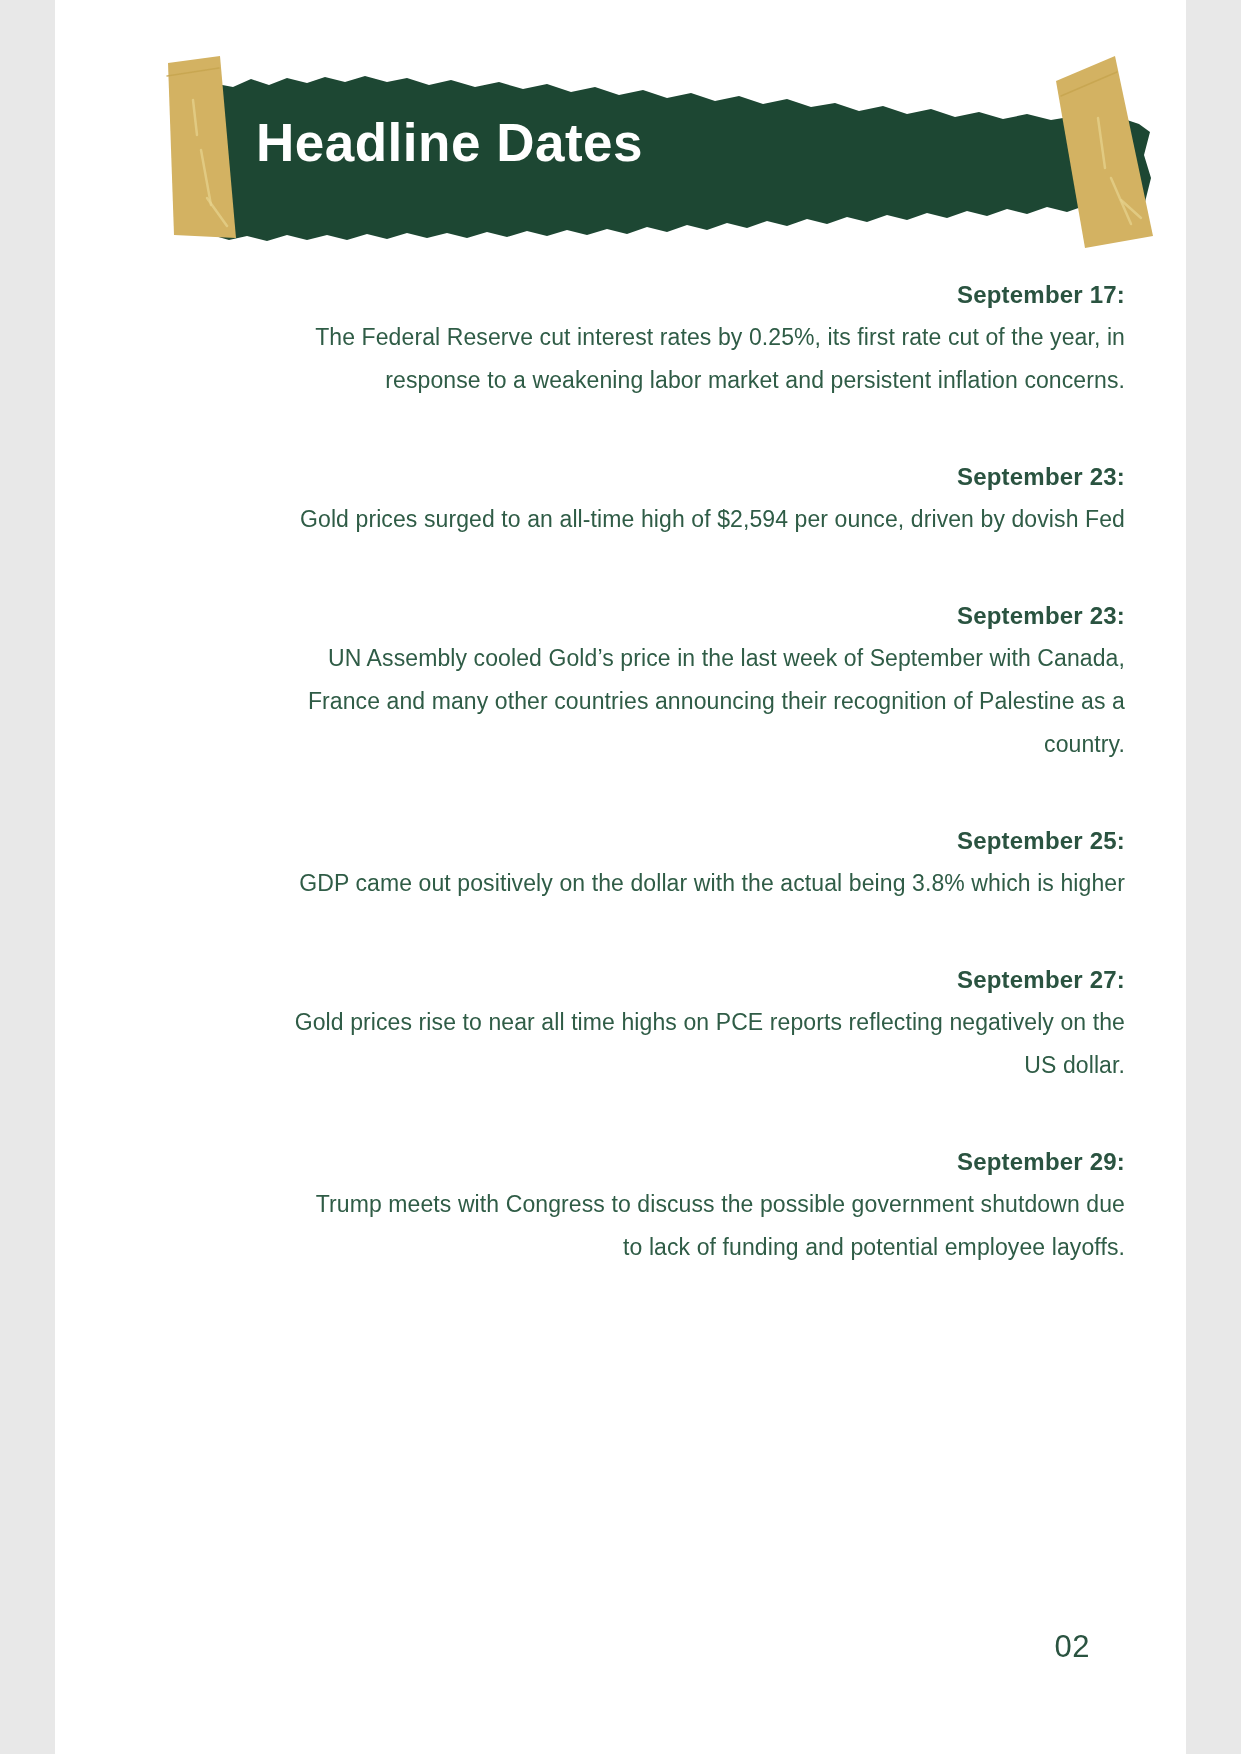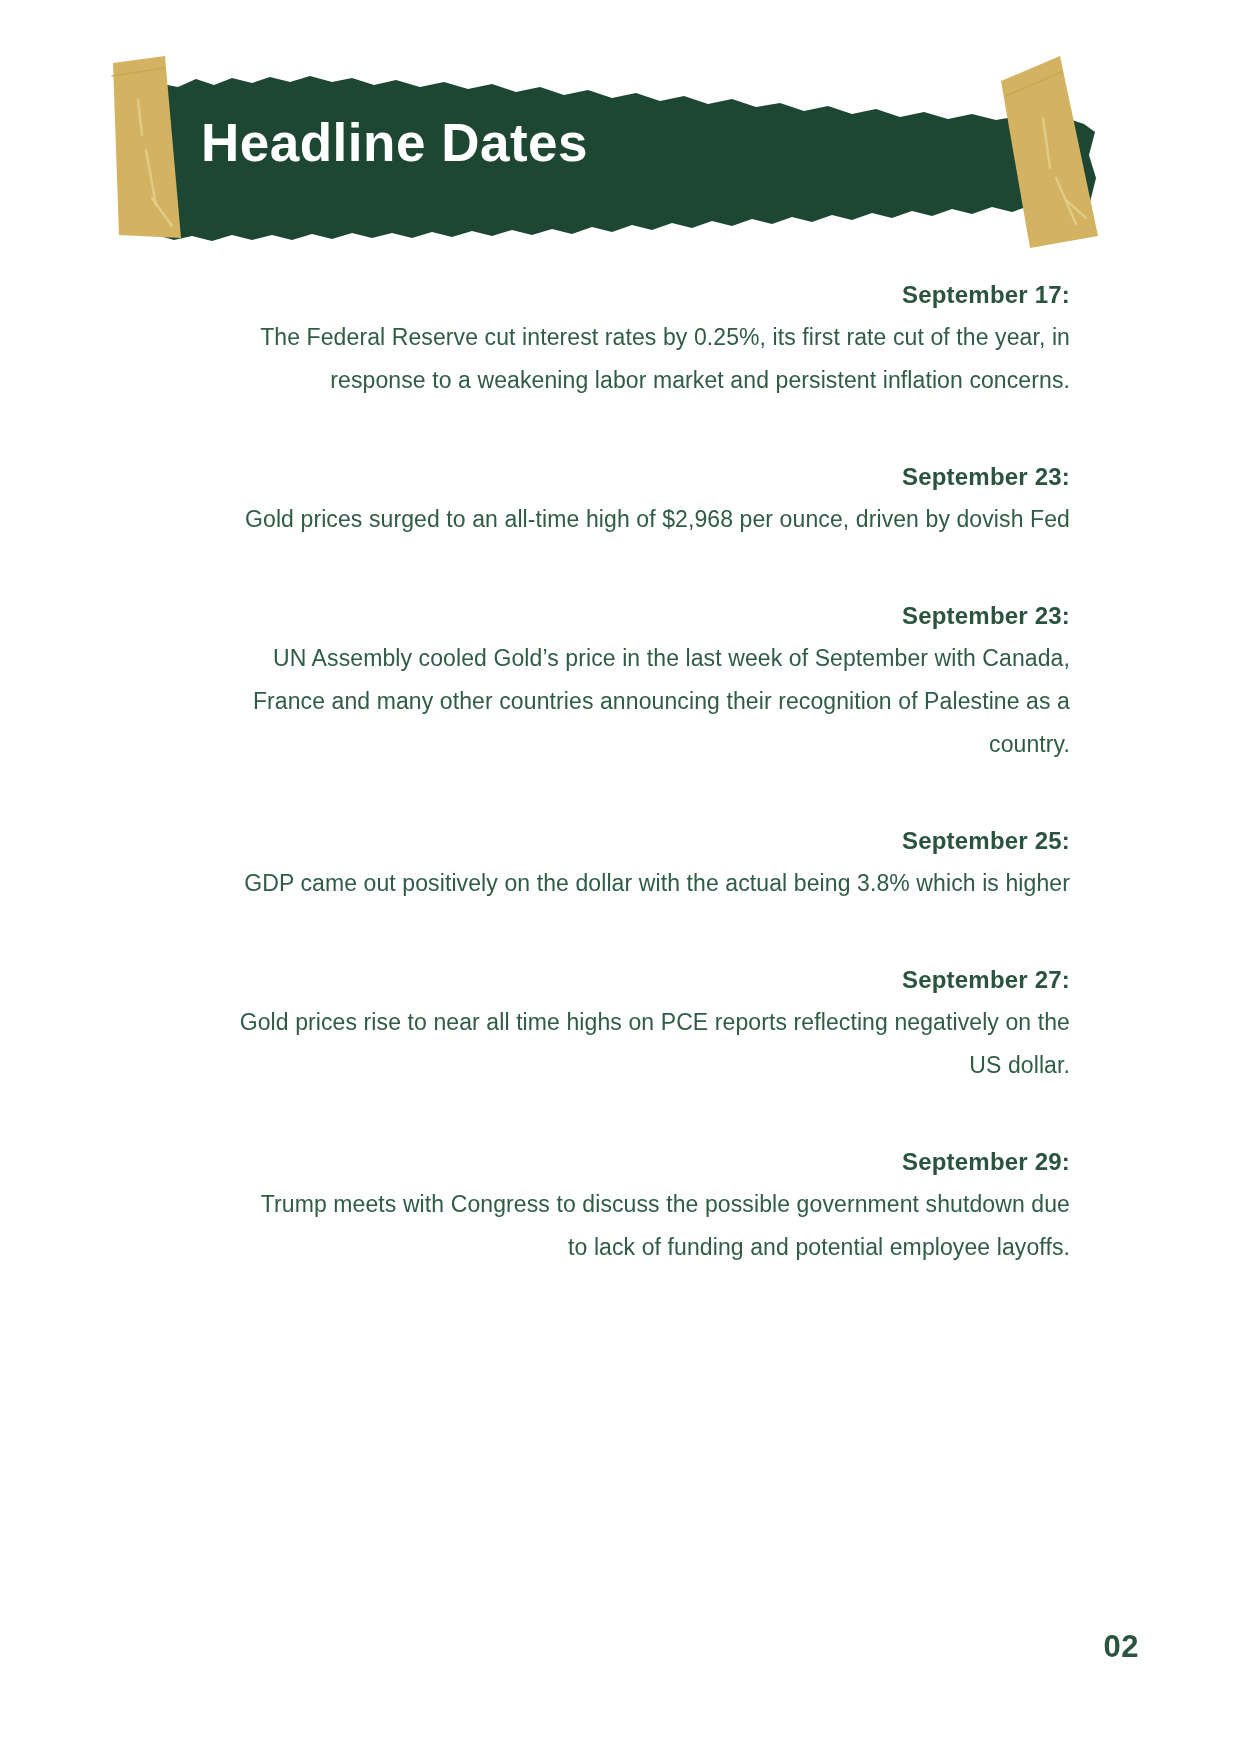--- a/index.html
+++ b/index.html
@@ -9,21 +9,21 @@
     --title-text:#ffffff;
     --tape-gold:#d3b262;
     --tape-gold-light:#e6d28c;
     --tape-gold-dark:#c6a44e;
     --page-bg:#ffffff;
   }
   *{margin:0;padding:0;box-sizing:border-box;}
   html,body{background:#e8e8e8;}
   .page{
     position:relative;
-    width:1241px;height:1754px;
+    width:1131px;height:1754px;
     margin:0 auto;
     background:var(--page-bg);
     font-family:"Liberation Sans", sans-serif;
     overflow:hidden;
   }
   
   .banner-area{position:absolute;top:0;left:0;width:1241px;height:270px;}
   .banner-svg{position:absolute;top:0;left:0;width:1241px;height:270px;}
   .banner-shape{fill:var(--banner-green,#1d4733);}
   .tape{fill:var(--tape-gold,#d3b262);}
@@ -42,22 +42,22 @@
   .entry{margin:0 0 53px 0;text-align:right;}
   .entry-date{
     font-size:24px;font-weight:700;line-height:43px;
     color:var(--heading-text,#2a5340);
     letter-spacing:.2px;
   }
   .entry-body{font-size:23px;line-height:43px;color:var(--body-text,#2f5c46);}
   .entry-body .line{display:block;white-space:nowrap;letter-spacing:.1px;}
   
   .page-number{
-    position:absolute;top:1629px;right:102px;
-    font-size:31px;font-weight:700;
+    position:absolute;top:1629px;right:96px;
+    font-size:31px;font-weight:400;
     color:var(--heading-text,#2a5340);
     letter-spacing:.5px;
   }
 </style>
 </head>
 <body>
 
 <div class="page">
 
   <header class="banner-area">
@@ -106,21 +106,21 @@
       <h3 class="entry-date">September 17:</h3>
       <p class="entry-body">
         <span class="line">The Federal Reserve cut interest rates by 0.25%, its first rate cut of the year, in</span>
         <span class="line">response to a weakening labor market and persistent inflation concerns.</span>
       </p>
     </section>
 
     <section class="entry">
       <h3 class="entry-date">September 23:</h3>
       <p class="entry-body">
-        <span class="line">Gold prices surged to an all-time high of $2,968 per ounce, driven by dovish Fed</span>
+        <span class="line">Gold prices surged to an all-time high of $2,594 per ounce, driven by dovish Fed</span>
       </p>
     </section>
 
     <section class="entry">
       <h3 class="entry-date">September 23:</h3>
       <p class="entry-body">
         <span class="line">UN Assembly cooled Gold’s price in the last week of September with Canada,</span>
         <span class="line">France and many other countries announcing their recognition of Palestine as a</span>
         <span class="line">country.</span>
       </p>

